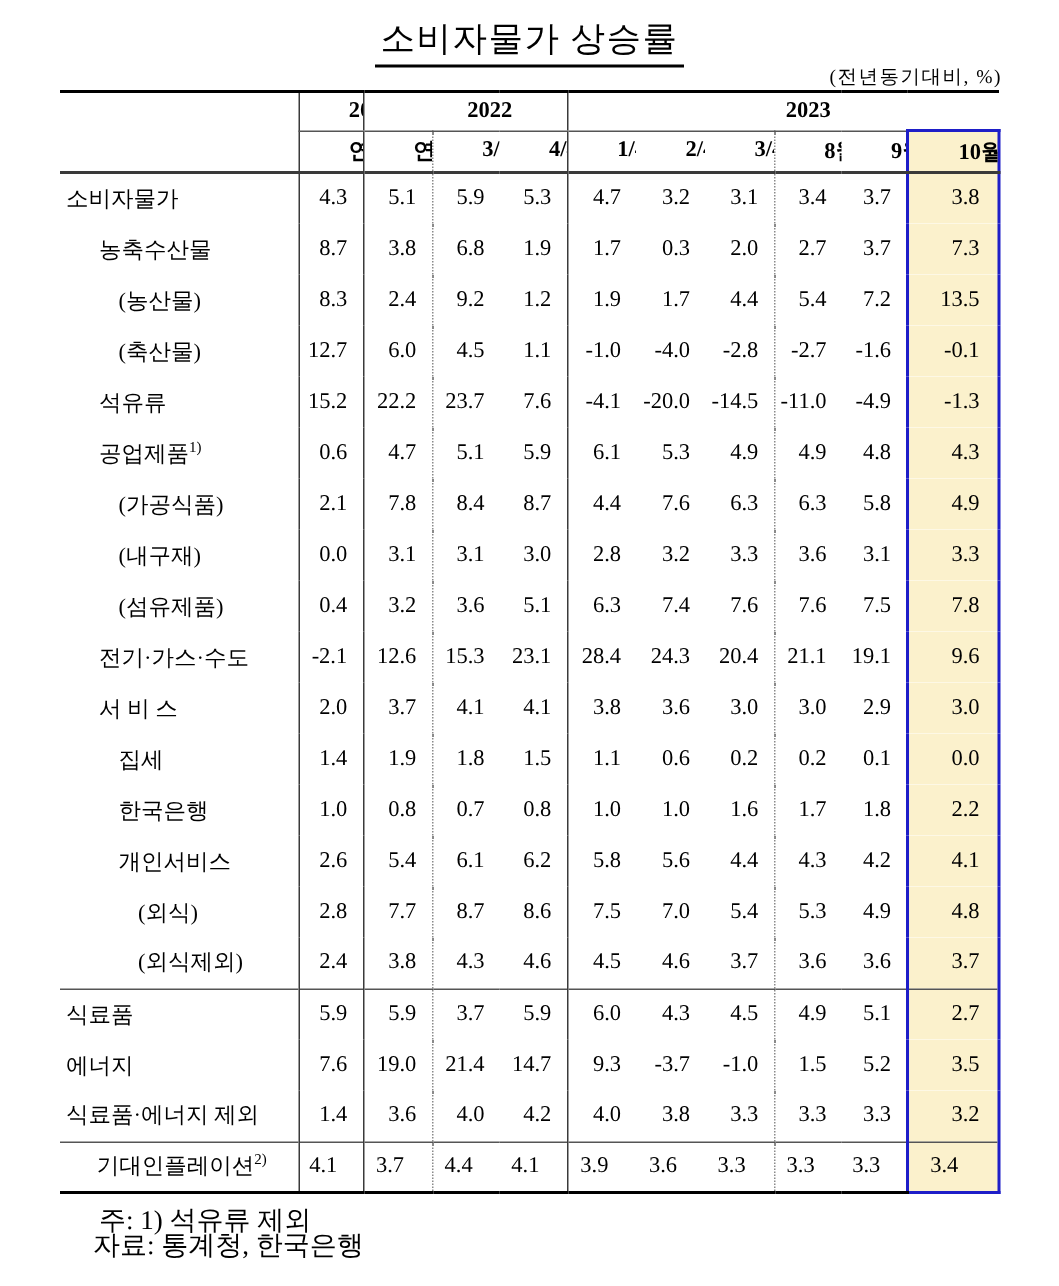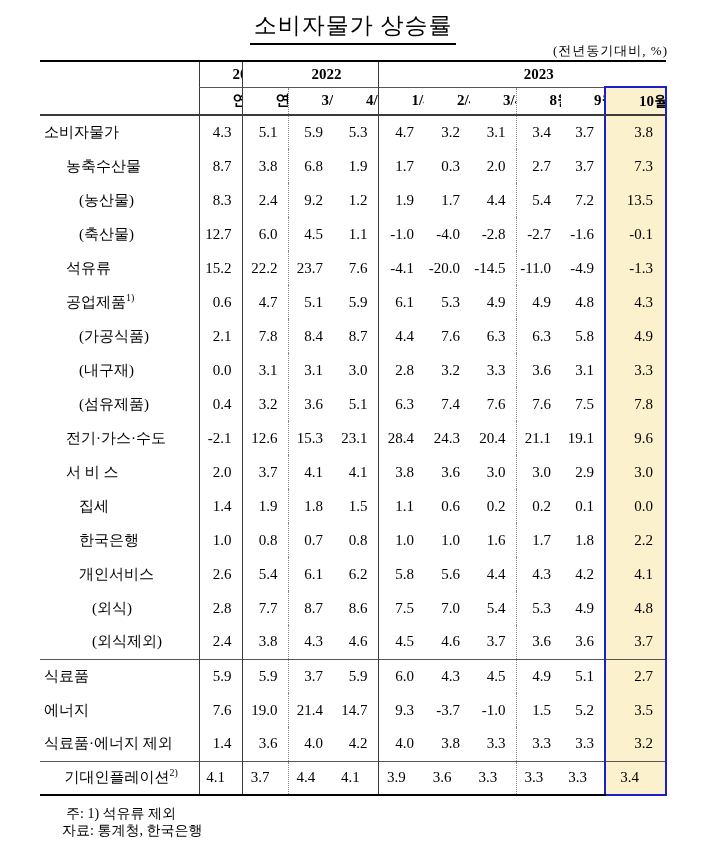--- a/index.html
+++ b/index.html
@@ -43,21 +43,21 @@
   
   td{height:34px;}
   td.num{text-align:right;padding-right:10px;}
   td.num.hl{padding-right:12px;}
   td.rowlab{text-align:left;}
   td.rowlab.b,td.num.b{font-weight:normal;}
   tr.rule td{border-top:1.5px solid #555;}
   tr.last td{border-bottom:2.5px solid var(--thick);text-align:center;}
   sup{font-size:10px;line-height:0;}
 
-  .footnotes{position:absolute;left:40px;top:805px;font-size:14px;line-height:17px;}
+  .footnotes{position:absolute;left:40px;top:805px;font-size:18px;line-height:17px;}
   .fn-1{margin-left:26px;}
   .fn-2{margin-left:50px;}
   .fn-3{margin-left:22px;}
 </style>
 </head>
 <body>
 
 <div class="page">
 
   <div class="title-wrap">

